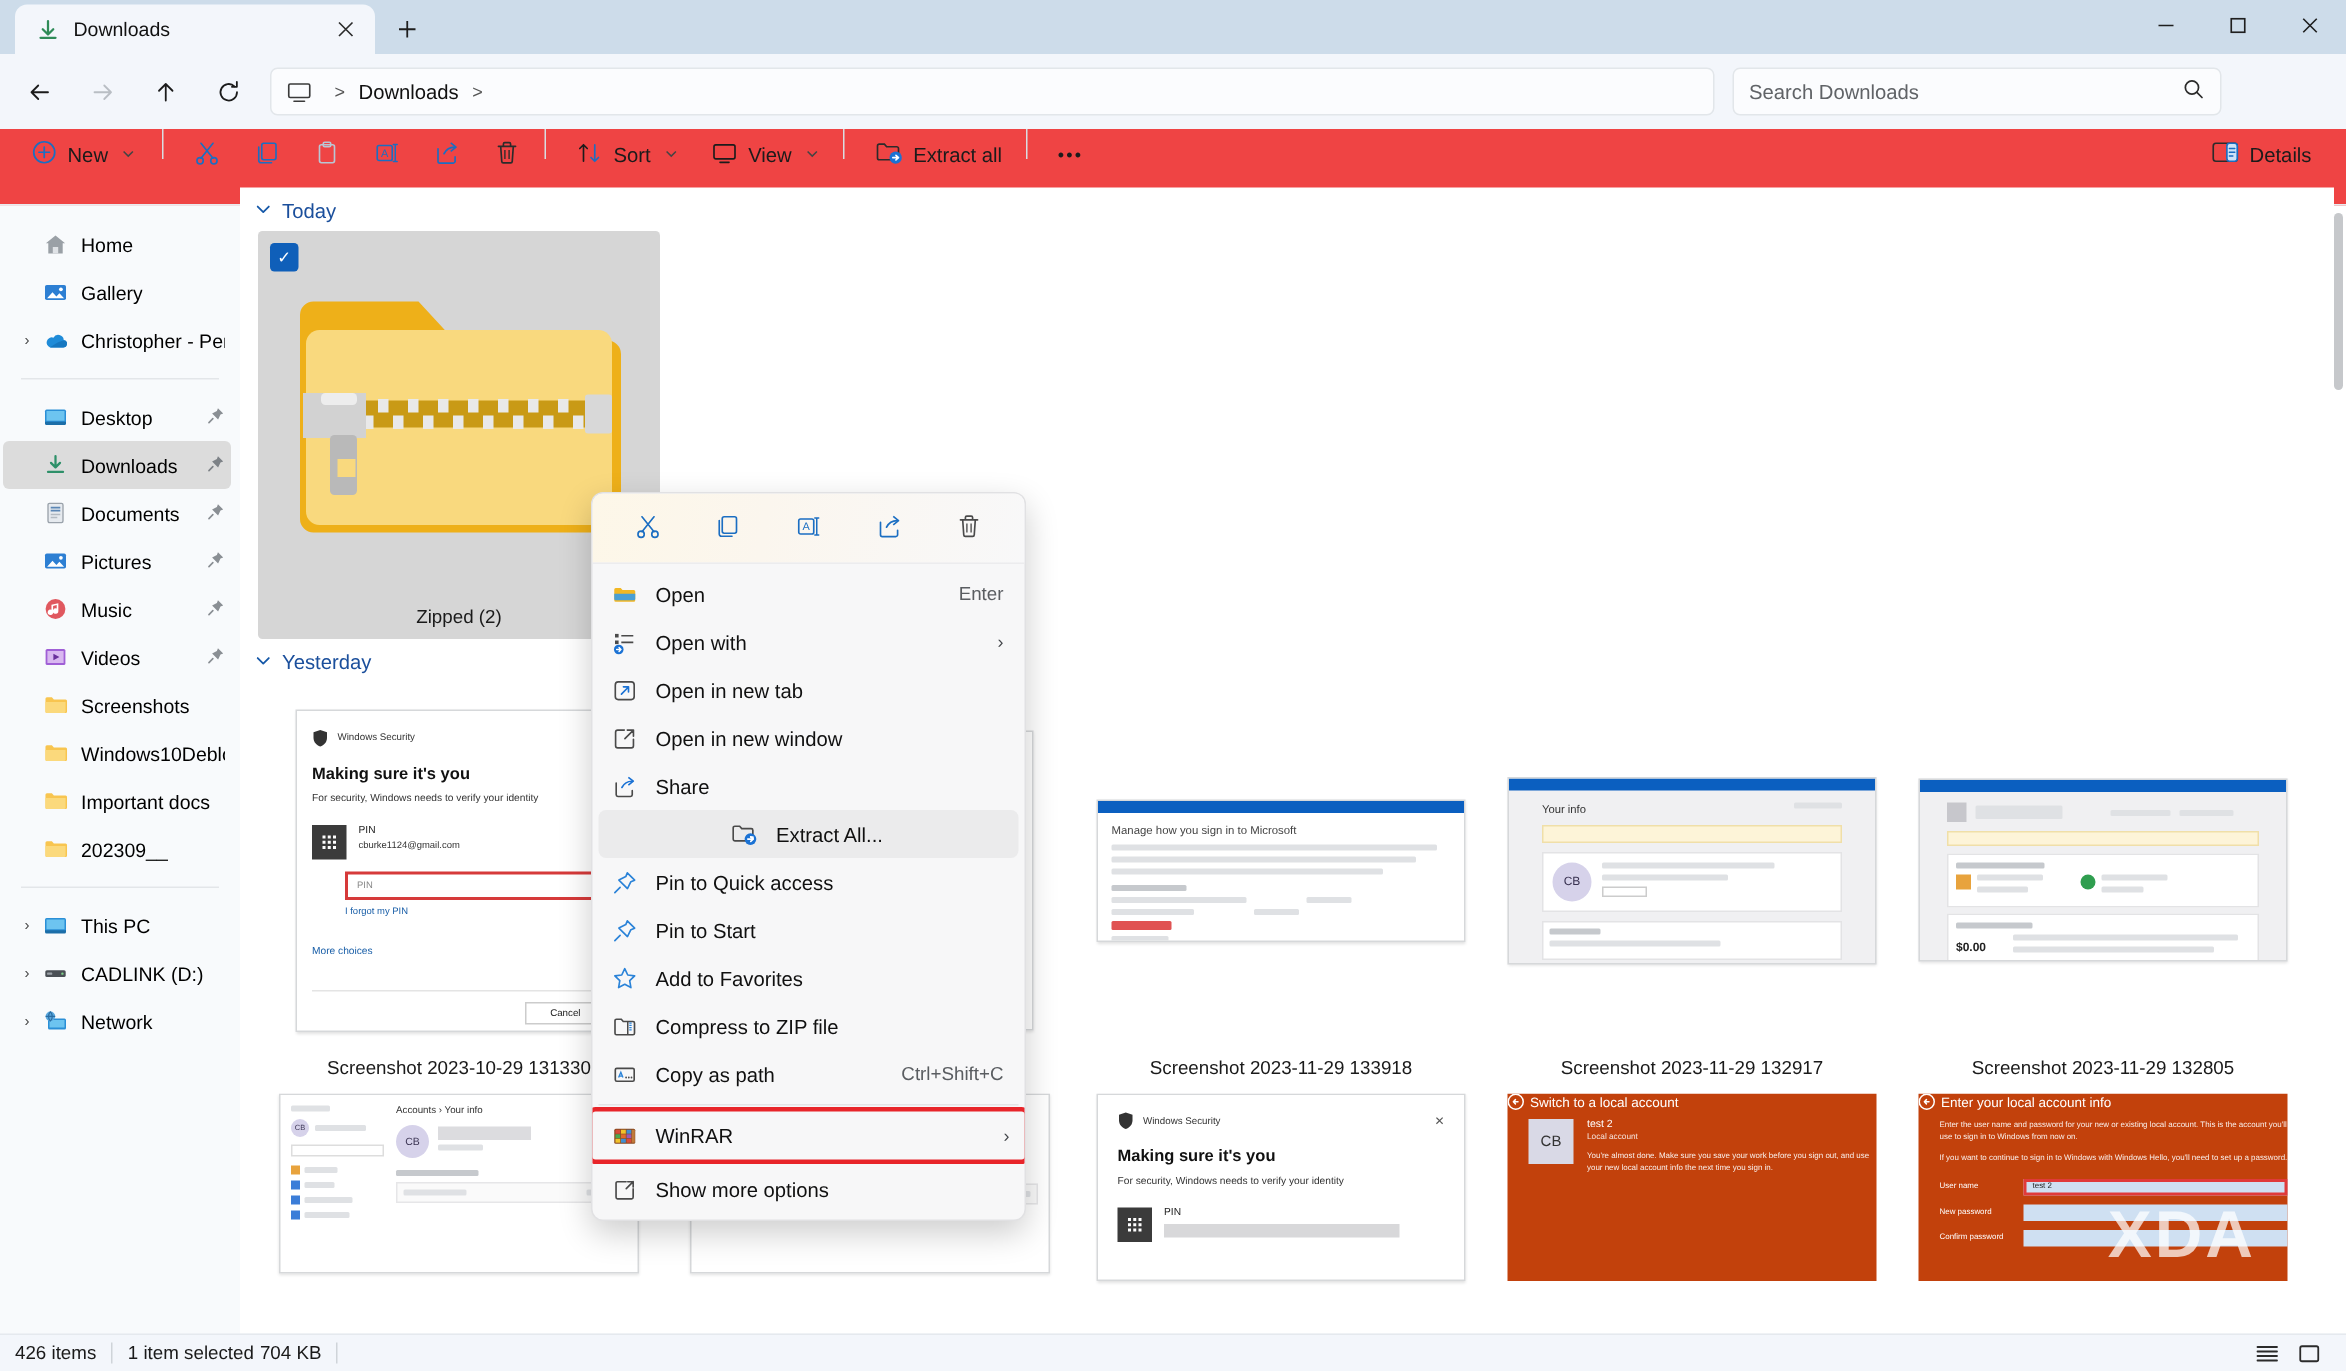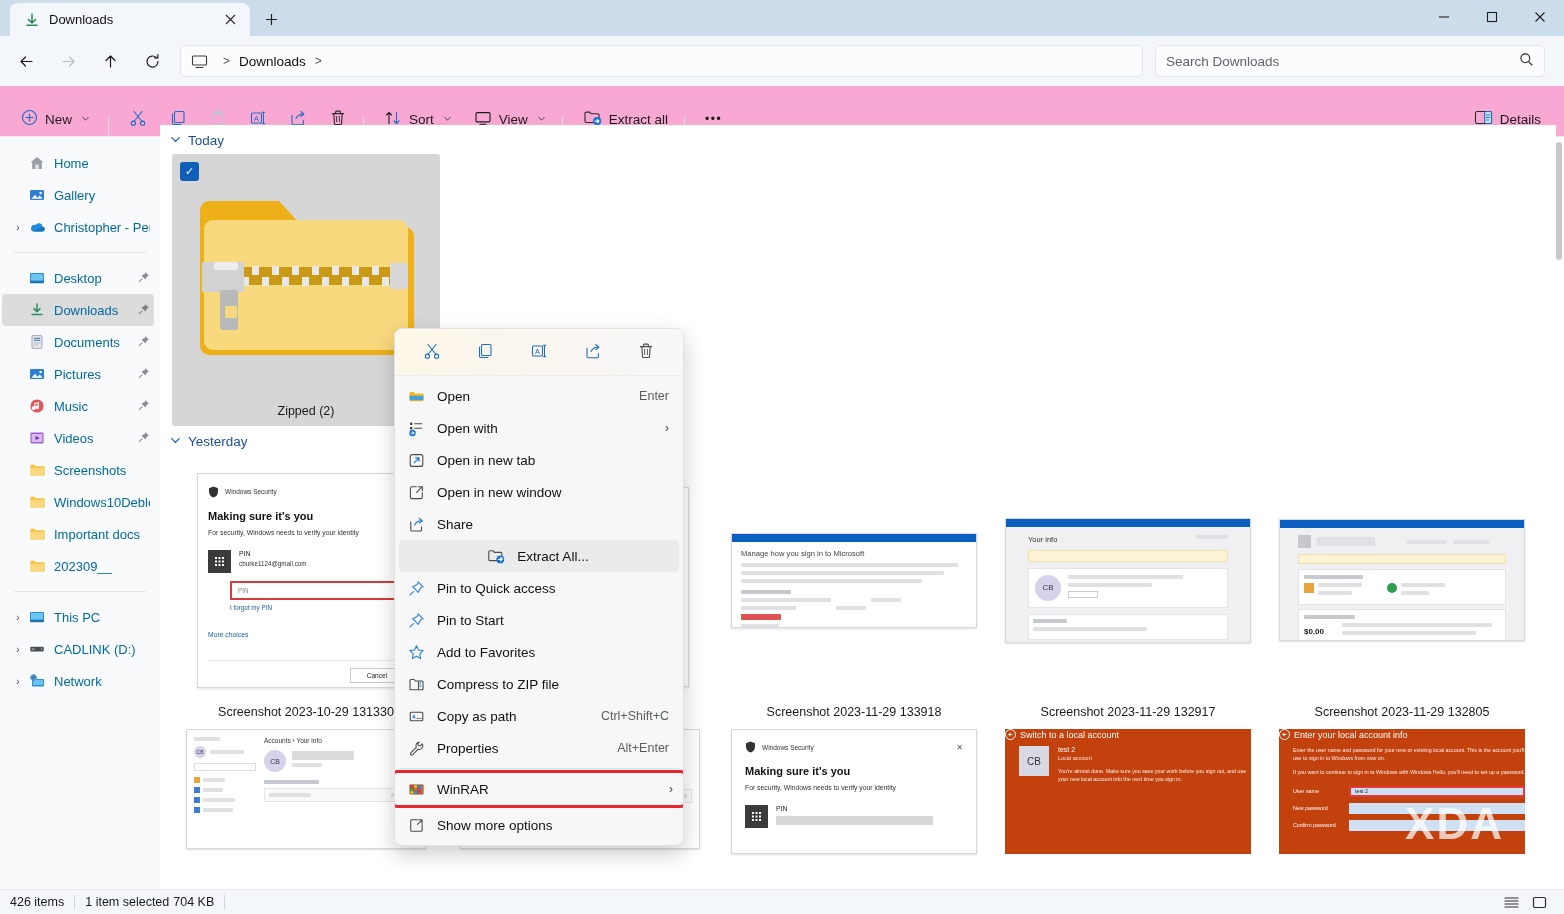--- a/index.html
+++ b/index.html
@@ -57,35 +57,35 @@
   .navbtn:first-child { margin-left:8px; }
   .crumbbox {
     margin-left:10px; height:32px; flex:1; max-width:963px;
     background:#fbfcfe; border:1px solid #e2e6ea; border-radius:5px;
     display:flex; align-items:center; padding:0 10px;
   }
   .crumbbox .monicon { margin-right:6px; display:flex; }
   .chev { color:#555; font-size:12px; padding:0 9px; }
   .crumbtext { font-size:13.5px; color:#111; }
   .searchbox {
-    margin-left:12px; margin-right:10px; width:390px; height:32px;
+    margin-left:12px; margin-right:10px; width:326px; height:32px;
     background:#fbfcfe; border:1px solid #e2e6ea; border-radius:5px;
     display:flex; align-items:center; padding:0 10px;
   }
   .searchbox input {
     flex:1; border:none; outline:none; background:transparent;
     font-family:"Liberation Sans", sans-serif; font-size:13.5px; color:#333;
   }
   .searchbox input::placeholder { color:#606367; }
 
   
   .cmdbar {
     position:absolute; left:0; top:86px; width:1564px; height:51px;
-    background:#f9a8d4; border-bottom:1px solid #e7ebf0;
-    display:flex; align-items:flex-end;
+    background:#ef4444; border-bottom:1px solid #e7ebf0;
+    display:flex; align-items:flex-start;
   }
   .cmdbtn {
     height:34px; border-radius:5px; display:flex; align-items:center;
     padding:0 9px; margin-left:4px; color:#1b1b1b; font-size:13.5px; gap:7px;
   }
   .cmdbtn.newbtn { margin-left:10px; padding:0 11px; }
   .cmdbtn .caret { font-size:9px; color:#444; margin-left:2px; }
   .cmdsep { width:1px; height:20px; background:#d9dde2; margin:0 7px; }
   .cmdspacer { flex:1; }
   .detailsbtn { margin-right:14px; }
@@ -99,21 +99,21 @@
     height:32px; display:flex; align-items:center;
     padding-left:6px; padding-right:4px; border-radius:4px;
     margin:0 6px 0 2px; position:relative;
   }
   .navitem.selected { background:#dcdcdc; }
   .navitem .expander {
     width:20px; flex:0 0 20px; display:flex; align-items:center; justify-content:center;
     font-size:10px; color:#4a4a4a;
   }
   .navitem .nicon { width:18px; flex:0 0 18px; display:flex; align-items:center; justify-content:center; margin-right:8px; }
-  .navitem .nlabel { font-size:13px; color:#0369a1; white-space:nowrap; overflow:hidden; }
+  .navitem .nlabel { font-size:13px; color:#000000; white-space:nowrap; overflow:hidden; }
   .navitem .pin { margin-left:auto; color:#8a8f94; font-size:11px; flex:0 0 auto; padding-left:6px; }
   .navsep { height:1px; background:#e3e6e9; margin:9px 14px 9px 14px; }
 
   
   .content { position:absolute; left:160px; top:125px; width:1396px; height:752px; background:#fff; overflow:hidden; }
   .grouphdr { display:flex; align-items:center; gap:7px; padding:8px 0 6px 10px; }
   .grouphdr .gcaret { font-size:10px; color:#1558a8; }
   .grouphdr .glabel { color:#1b4f9c; font-size:13.5px; }
   .tilerow { display:flex; flex-wrap:wrap; padding-left:12px; gap:6px; }
   .tile { width:268px; height:272px; position:relative; display:flex; flex-direction:column; align-items:center; }
@@ -1220,29 +1220,20 @@
           <svg width="17" height="17" viewBox="0 0 17 17">
               <rect x="2.2" y="4.2" width="12.6" height="8.6" rx="1" stroke="#4a4a4a" stroke-width="1.1" fill="none"></rect>
               <path d="M4.4 10.4l1.5-3.6 1.4 3.6M5 9.4h1.9" stroke="#2b83d8" stroke-width=".9" fill="none"></path>
               <path d="M9.4 10.3v.1M11.2 10.3v.1M13 10.3v.1" stroke="#4a4a4a" stroke-width="1.2" stroke-linecap="round"></path>
             </svg>
         </span>
         <span class="clabel">Copy as path</span>
         <span class="caccel">Ctrl+Shift+C</span>
       </div>
 
-      <div class="ctxitem">
-        <span class="ci">
-          <svg width="17" height="17" viewBox="0 0 17 17">
-              <path d="M11.4 2.2a3.5 3.5 0 0 0-3.1 5.1l-5.5 5.5a1.3 1.3 0 0 0 1.9 1.9l5.5-5.5a3.5 3.5 0 0 0 4-5.3l-2 2-1.9-.5-.5-1.9z" stroke="#4a4a4a" stroke-width="1.05" fill="none" stroke-linejoin="round"></path>
-            </svg>
-        </span>
-        <span class="clabel">Properties</span>
-        <span class="caccel">Alt+Enter</span>
-      </div>
 
       <div class="ctxsep"></div>
 
       <div class="ctxitem highlighted">
         <span class="ci">
           <svg width="17" height="17" viewBox="0 0 17 17">
             <rect x="1.5" y="3.5" width="14" height="10" rx="1" fill="#8a4a20"></rect>
             <rect x="2.3" y="4.2" width="3.2" height="2.6" fill="#d94b3a"></rect>
             <rect x="6" y="4.2" width="3.2" height="2.6" fill="#f0c22b"></rect>
             <rect x="9.7" y="4.2" width="3.2" height="2.6" fill="#3f8fd4"></rect>

